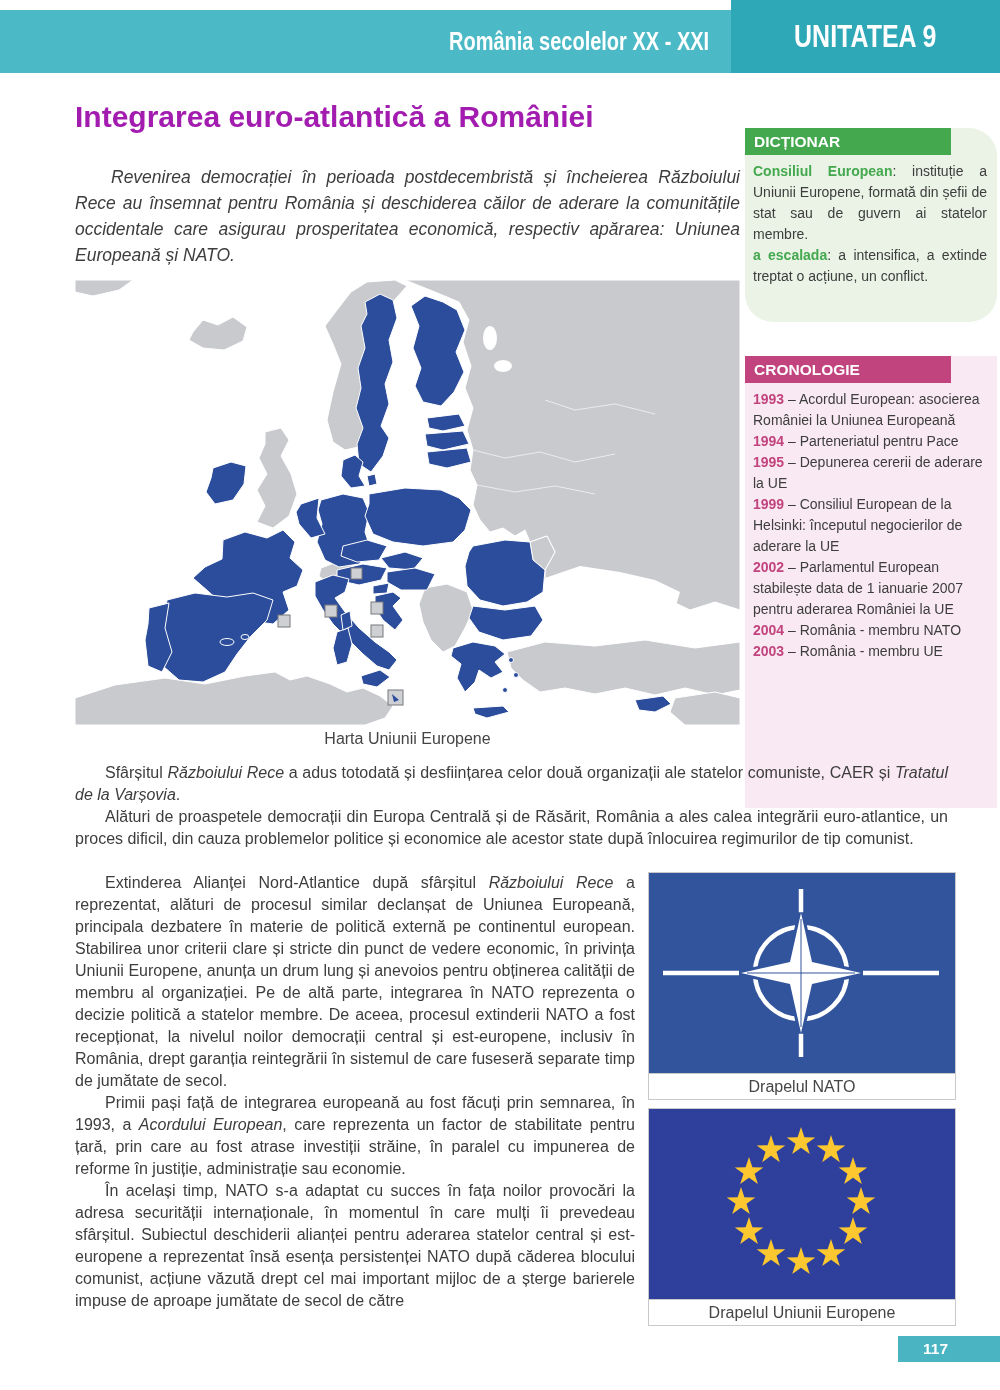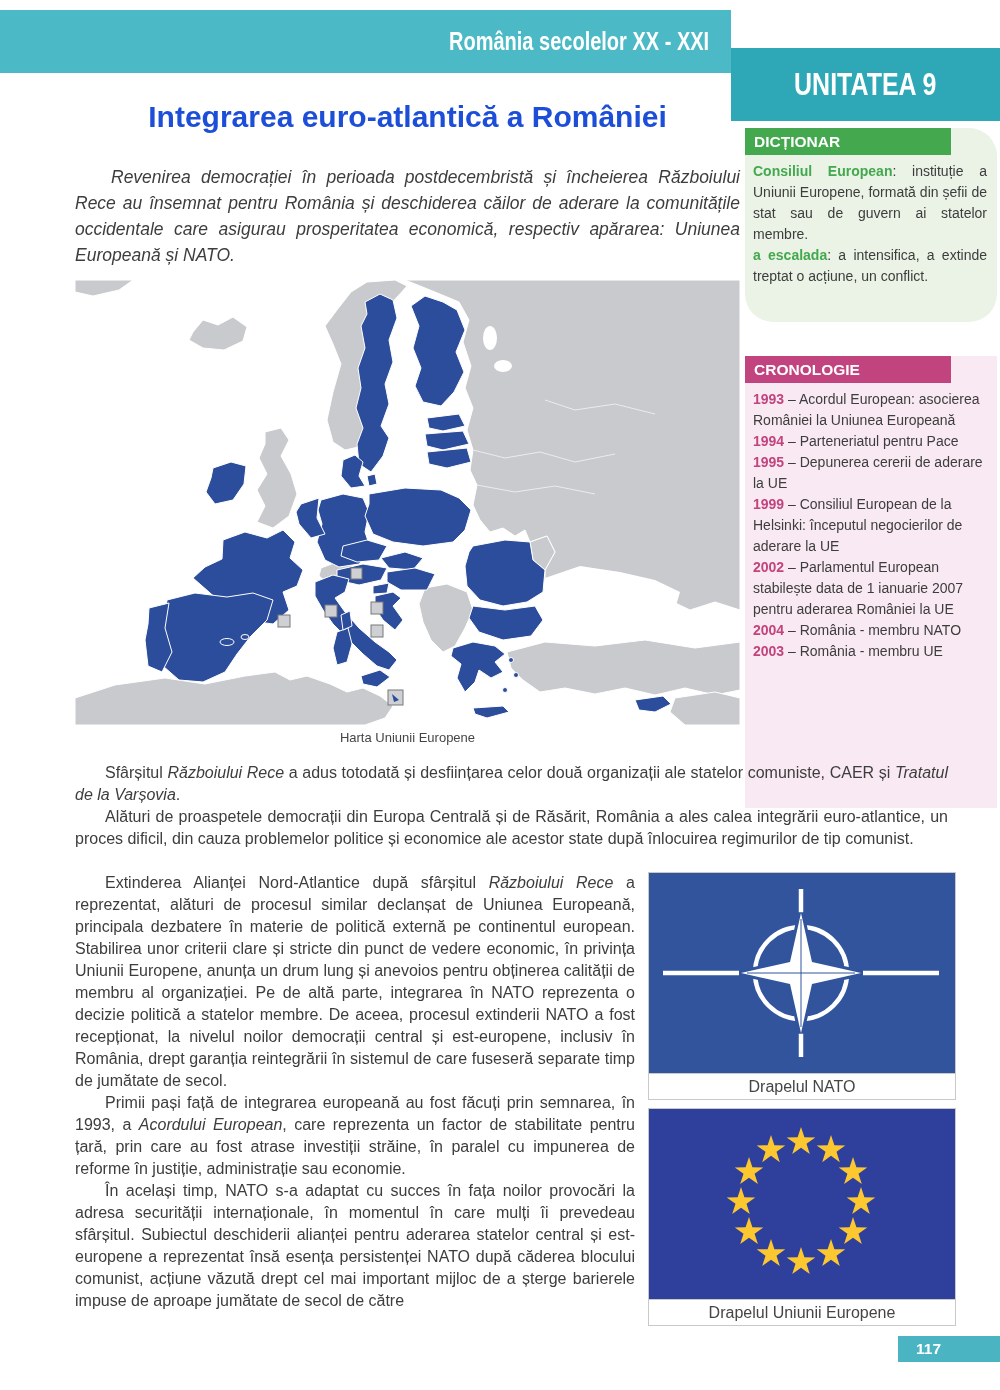--- a/index.html
+++ b/index.html
@@ -4,34 +4,34 @@
 <style>
   html,body{margin:0;padding:0;}
   body{width:1000px;height:1390px;position:relative;background:#fff;
        font-family:"Liberation Sans",sans-serif;color:#3d3d3d;}
   .page{position:absolute;inset:0;overflow:hidden;background:#fff;}
 
   
   .band{position:absolute;left:0;top:10px;width:731px;height:63px;background:#4cbac6;}
   .band .crumb{position:absolute;right:22px;top:0;line-height:63px;color:#fff;font-weight:bold;
                font-size:25px;white-space:nowrap;display:inline-block;transform:scaleX(.8);transform-origin:100% 50%;}
-  .unitbox{position:absolute;left:731px;top:0;width:269px;height:73px;background:#2ea8b6;text-align:center;margin-top:48px;}
+  .unitbox{position:absolute;left:731px;top:0;width:269px;height:73px;background:#2ea8b6;text-align:center;}
   .unitbox span{display:inline-block;line-height:73px;color:#fff;font-weight:bold;font-size:32px;
                 transform:scaleX(.78);white-space:nowrap;}
 
-  .title{position:absolute;left:75px;top:100px;width:665px;margin:0;text-align:center;
-         color:#1d4ed8;font-size:30px;font-weight:bold;}
+  .title{position:absolute;left:75px;top:100px;width:665px;margin:0;
+         color:#a21caf;font-size:30px;font-weight:bold;}
   .intro{position:absolute;left:75px;top:164px;width:665px;margin:0;font-style:italic;
          font-size:17.5px;line-height:26px;text-align:justify;text-indent:36px;}
 
   
   .mapfig{position:absolute;left:75px;top:280px;width:665px;height:478px;margin:0;}
   .mapfig svg{display:block;}
   .mapcaption{position:absolute;left:0;right:0;top:450px;text-align:center;
-              font-size:13px;color:#454545;background:#fff;}
+              font-size:16px;color:#454545;background:#fff;}
 
   
   .sidebox{position:absolute;left:745px;width:252px;}
   .dict{top:128px;height:194px;background:#eaf3e5;border-radius:28px;}
   .chrono{top:356px;height:452px;background:#f9e9f2;}
   .box-head{position:absolute;left:0;top:0;width:206px;height:27px;line-height:27px;
             padding-left:9px;box-sizing:border-box;color:#fff;font-weight:bold;font-size:15.5px;}
   .dict .box-head{background:#43a84e;}
   .chrono .box-head{background:#c2447e;}
   .entries{position:absolute;left:8px;right:10px;top:33px;font-size:14px;line-height:21px;}
@@ -47,21 +47,21 @@
   .para em{font-style:italic;}
 
   
   .figcard{position:absolute;left:648px;width:306px;margin:0;background:#fff;border:1px solid #c9c9c9;}
   .figcard svg{display:block;width:100%;height:auto;}
   .figcap{height:25px;line-height:25px;text-align:center;font-size:16px;color:#454545;border-top:1px solid #c9c9c9;}
   .natofig{top:872px;}
   .eufig{top:1108px;}
 
   .pagenum{position:absolute;left:898px;top:1336px;width:102px;height:26px;background:#4ab4c3;
-           color:#fff;font-weight:bold;font-size:15.5px;line-height:26px;padding-left:18px;box-sizing:border-box;}
+           color:#fff;font-weight:bold;font-size:15.5px;line-height:26px;padding-left:25px;box-sizing:border-box;}
 </style>
 </head>
 <body>
 
 <div class="page">
 
   <div class="band">
     <span class="crumb">România secolelor XX - XXI</span>
   </div>
   <div class="unitbox">

